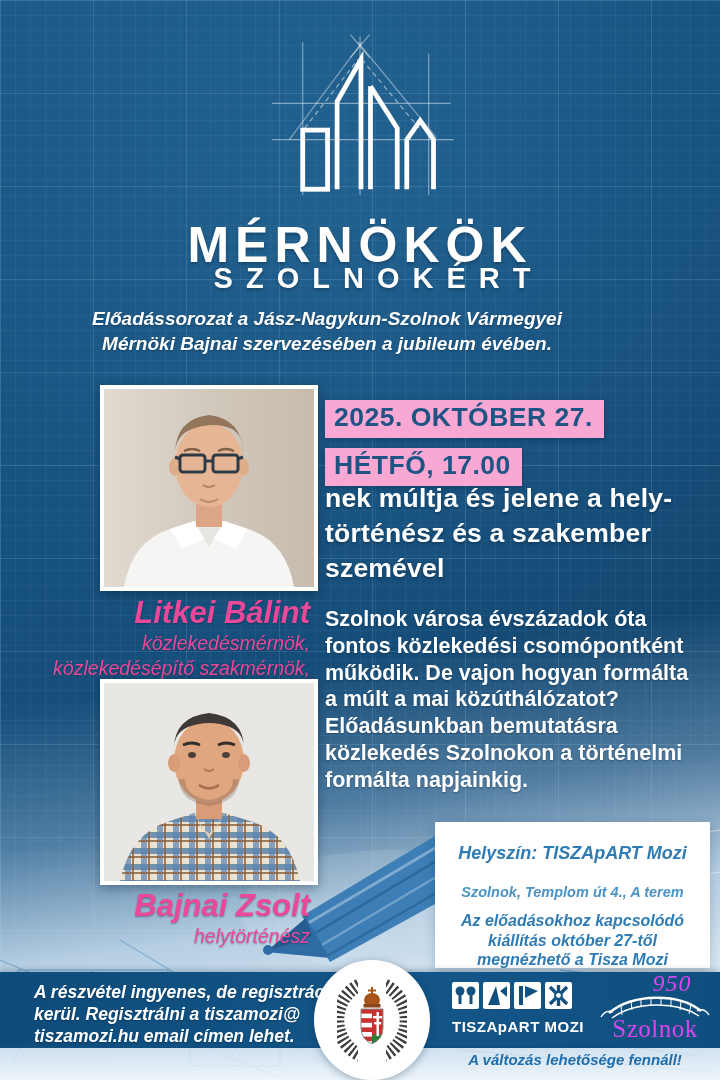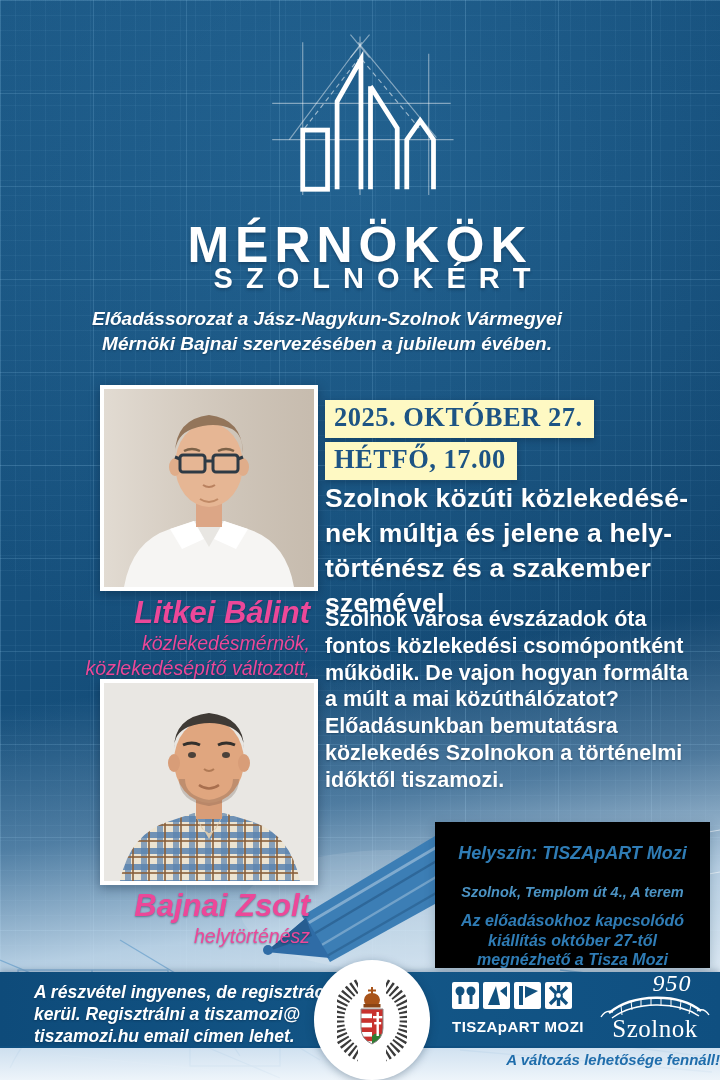--- a/index.html
+++ b/index.html
@@ -47,57 +47,57 @@
   #photo1{top:385px}
   #photo2{top:679px}
   .speaker-block{position:absolute;left:30px;width:280px;text-align:right;color:#ec4899;
     text-shadow:0 1px 2px rgba(0,25,50,.4);}
   #speaker1{top:597px}
   #speaker2{top:890px}
   .speaker-name{font-size:31px;font-weight:bold;font-style:italic;line-height:1.05;}
   .speaker-role{font-size:19.5px;font-style:italic;line-height:1.18;margin-top:2px;}
   
   .date-badges{position:absolute;left:325px;top:400px;}
-  .date-badge{display:table;background:#fef9c3;color:#1d5484;font-weight:bold;
-    font-size:26.5px;padding:2px 11px 5px 9px;margin-bottom:4px;letter-spacing:.5px;
-    box-shadow:0 2px 6px rgba(0,20,40,.3);font-family:Liberation Serif, serif;}
+  .date-badge{display:table;background:#f9a8d4;color:#1d5484;font-weight:bold;
+    font-size:26.5px;padding:2px 11px 5px 9px;margin-bottom:10px;letter-spacing:.5px;
+    box-shadow:0 2px 6px rgba(0,20,40,.3);}
   .event-title{position:absolute;left:325px;top:481px;width:390px;color:#fff;
     font-size:26.5px;font-weight:bold;line-height:1.32;letter-spacing:.2px;
     text-shadow:0 2px 3px rgba(0,20,40,.35);}
   .event-desc{position:absolute;left:325px;top:606px;width:390px;color:#fff;
     font-size:21.5px;font-weight:bold;line-height:1.245;
     text-shadow:0 1px 2px rgba(0,25,50,.35);}
   .location-box{position:absolute;left:435px;top:822px;width:275px;height:146px;
-    background:#000000;text-align:center;box-shadow:0 3px 10px rgba(20,50,80,.25);}
+    background:#ffffff;text-align:center;box-shadow:0 3px 10px rgba(20,50,80,.25);}
   .loc-venue{margin-top:21px;color:#2f7cb5;font-size:18px;font-weight:bold;font-style:italic;}
   .loc-address{margin-top:20px;color:#4b93c4;font-size:14.5px;font-style:italic;font-weight:bold;}
   .loc-note{margin-top:11px;color:#2f7cb5;font-size:16px;font-style:italic;font-weight:bold;line-height:1.22;}
   
   .footer-bar{position:absolute;left:0;top:972px;width:720px;height:74px;
     background:linear-gradient(to right,#0e4b7a,#135687 55%,#0f4f80);
     box-shadow:0 -2px 6px rgba(10,40,70,.25);}
   .reg-text{position:absolute;left:34px;top:981px;color:#fff;font-size:17.5px;
     font-weight:bold;font-style:italic;line-height:1.26;text-shadow:0 1px 2px rgba(0,25,50,.35);}
   .crest-circle{position:absolute;left:314px;top:960px;width:116px;height:120px;
     background:#fff;border-radius:50%;box-shadow:0 2px 8px rgba(10,40,70,.35);z-index:5;}
   .crest-circle svg{position:absolute;left:23px;top:17px;}
   .tiszapart{position:absolute;left:452px;top:982px;width:130px;z-index:5;}
   .tiszapart .label{margin-top:4px;color:#fff;font-size:15px;font-weight:bold;
     letter-spacing:.5px;white-space:nowrap;}
   .szolnok{position:absolute;left:596px;top:971px;width:118px;text-align:center;
-    color:#ffffff;z-index:5;}
+    color:#d946ef;z-index:5;}
   .szolnok .n950{font-family:"Liberation Serif",serif;font-style:italic;font-size:24px;
     line-height:1;margin-left:34px;letter-spacing:1px;}
   .szolnok .bridge{margin-top:-6px;}
   .szolnok .name{font-family:"Liberation Serif",serif;font-size:25px;line-height:1;
     margin-top:-7px;letter-spacing:.5px;}
   .bottom-strip{position:absolute;left:0;top:1046px;width:720px;height:34px;z-index:3;
     background:linear-gradient(to bottom,rgba(205,223,239,0.88),rgba(240,246,251,0.92));
     border-top:2px solid #0f4f80;}
-  .tagline{position:absolute;left:430px;top:1051px;width:290px;text-align:right;z-index:6;
+  .tagline{position:absolute;left:430px;top:1051px;width:290px;text-align:center;z-index:6;
     color:#1f6dab;font-size:15px;font-weight:bold;font-style:italic;}
 </style>
 </head>
 <body>
 
 <div class="poster">
 
   <div class="bg-base"></div>
   <div class="bg-grid"></div>
   <div class="bg-light"></div>
@@ -198,21 +198,21 @@
       </g>
       <path d="M80,62 q8,-4 16,0" stroke="#7d6248" stroke-width="2.5" fill="none"></path>
       <path d="M114,62 q8,-4 16,0" stroke="#7d6248" stroke-width="2.5" fill="none"></path>
       <path d="M99,96 q6,4 12,0" stroke="#b9815f" stroke-width="2" fill="none"></path>
       <path d="M96,110 q9,6 18,0" stroke="#c08a66" stroke-width="2" fill="none"></path>
     </svg>
   </div>
   <div class="speaker-block" id="speaker1">
     <div class="speaker-name">Litkei Bálint</div>
     <div class="speaker-role">közlekedésmérnök,</div>
-    <div class="speaker-role">közlekedésépítő változott,</div>
+    <div class="speaker-role">közlekedésépítő szakmérnök,</div>
   </div>
 
   <div class="photo-card" id="photo2">
     <svg viewBox="0 0 210 198">
       <defs>
         <pattern id="plaid" width="16" height="16" patternUnits="userSpaceOnUse">
           <rect width="16" height="16" fill="#ece4d2"></rect>
           <rect y="5" width="16" height="6" fill="#5b84b0" opacity="0.85"></rect>
           <rect x="5" width="6" height="16" fill="#5b84b0" opacity="0.7"></rect>
           <rect x="12" width="2" height="16" fill="#8a5f3a" opacity="0.8"></rect>
@@ -240,34 +240,33 @@
     <div class="speaker-name">Bajnai Zsolt</div>
     <div class="speaker-role">helytörténész</div>
   </div>
 
   <div class="date-badges">
     <div class="date-badge">2025. OKTÓBER 27.</div>
     <div class="date-badge">HÉTFŐ, 17.00</div>
   </div>
 
   <div class="event-title">
-    <div>Szolnok közúti közlekedésé-</div>
     <div>nek múltja és jelene a hely-</div>
     <div>történész és a szakember</div>
     <div>szemével</div>
   </div>
 
   <div class="event-desc">
     <div>Szolnok városa évszázadok óta</div>
     <div>fontos közlekedési csomópontként</div>
     <div>működik. De vajon hogyan formálta</div>
     <div>a múlt a mai közúthálózatot?</div>
     <div>Előadásunkban bemutatásra</div>
     <div>közlekedés Szolnokon a történelmi</div>
-    <div>időktől tiszamozi.</div>
+    <div>formálta napjainkig.</div>
   </div>
 
   <div class="location-box">
     <div class="loc-venue">Helyszín: TISZApART Mozi</div>
     <div class="loc-address">Szolnok, Templom út 4., A terem</div>
     <div class="loc-note">
       <div>Az előadásokhoz kapcsolódó</div>
       <div>kiállítás október 27-től</div>
       <div>megnézhető a Tisza Mozi</div>
       <div>Art Caféban.</div>

